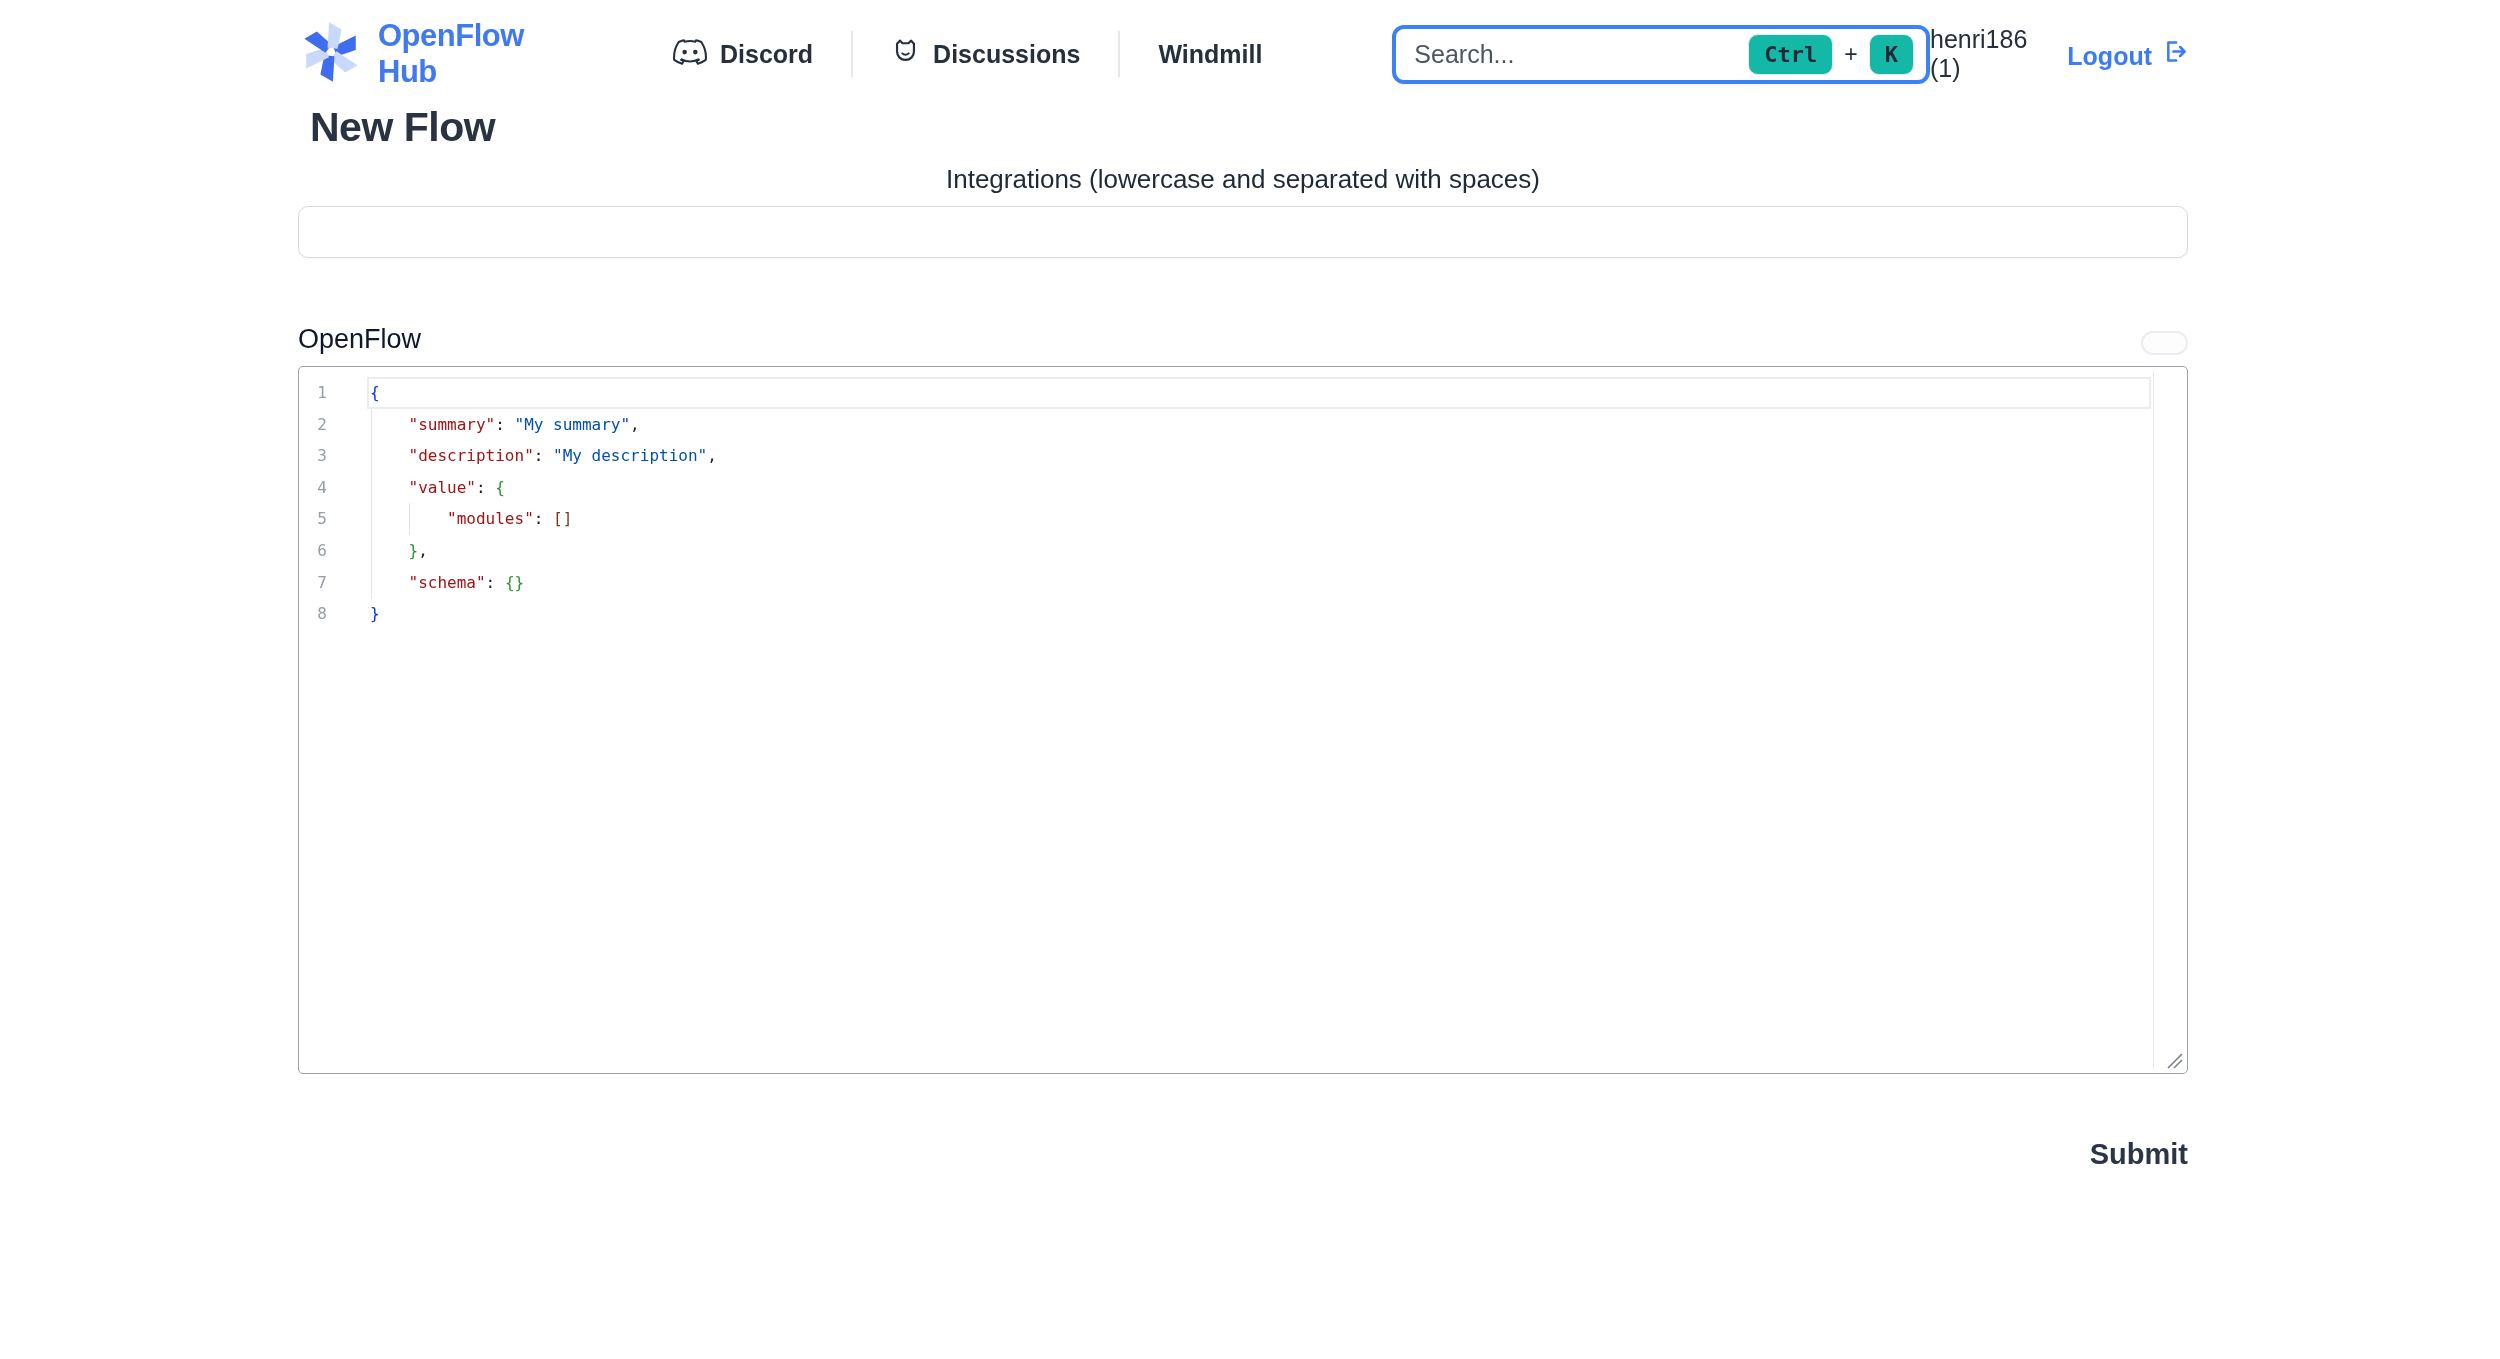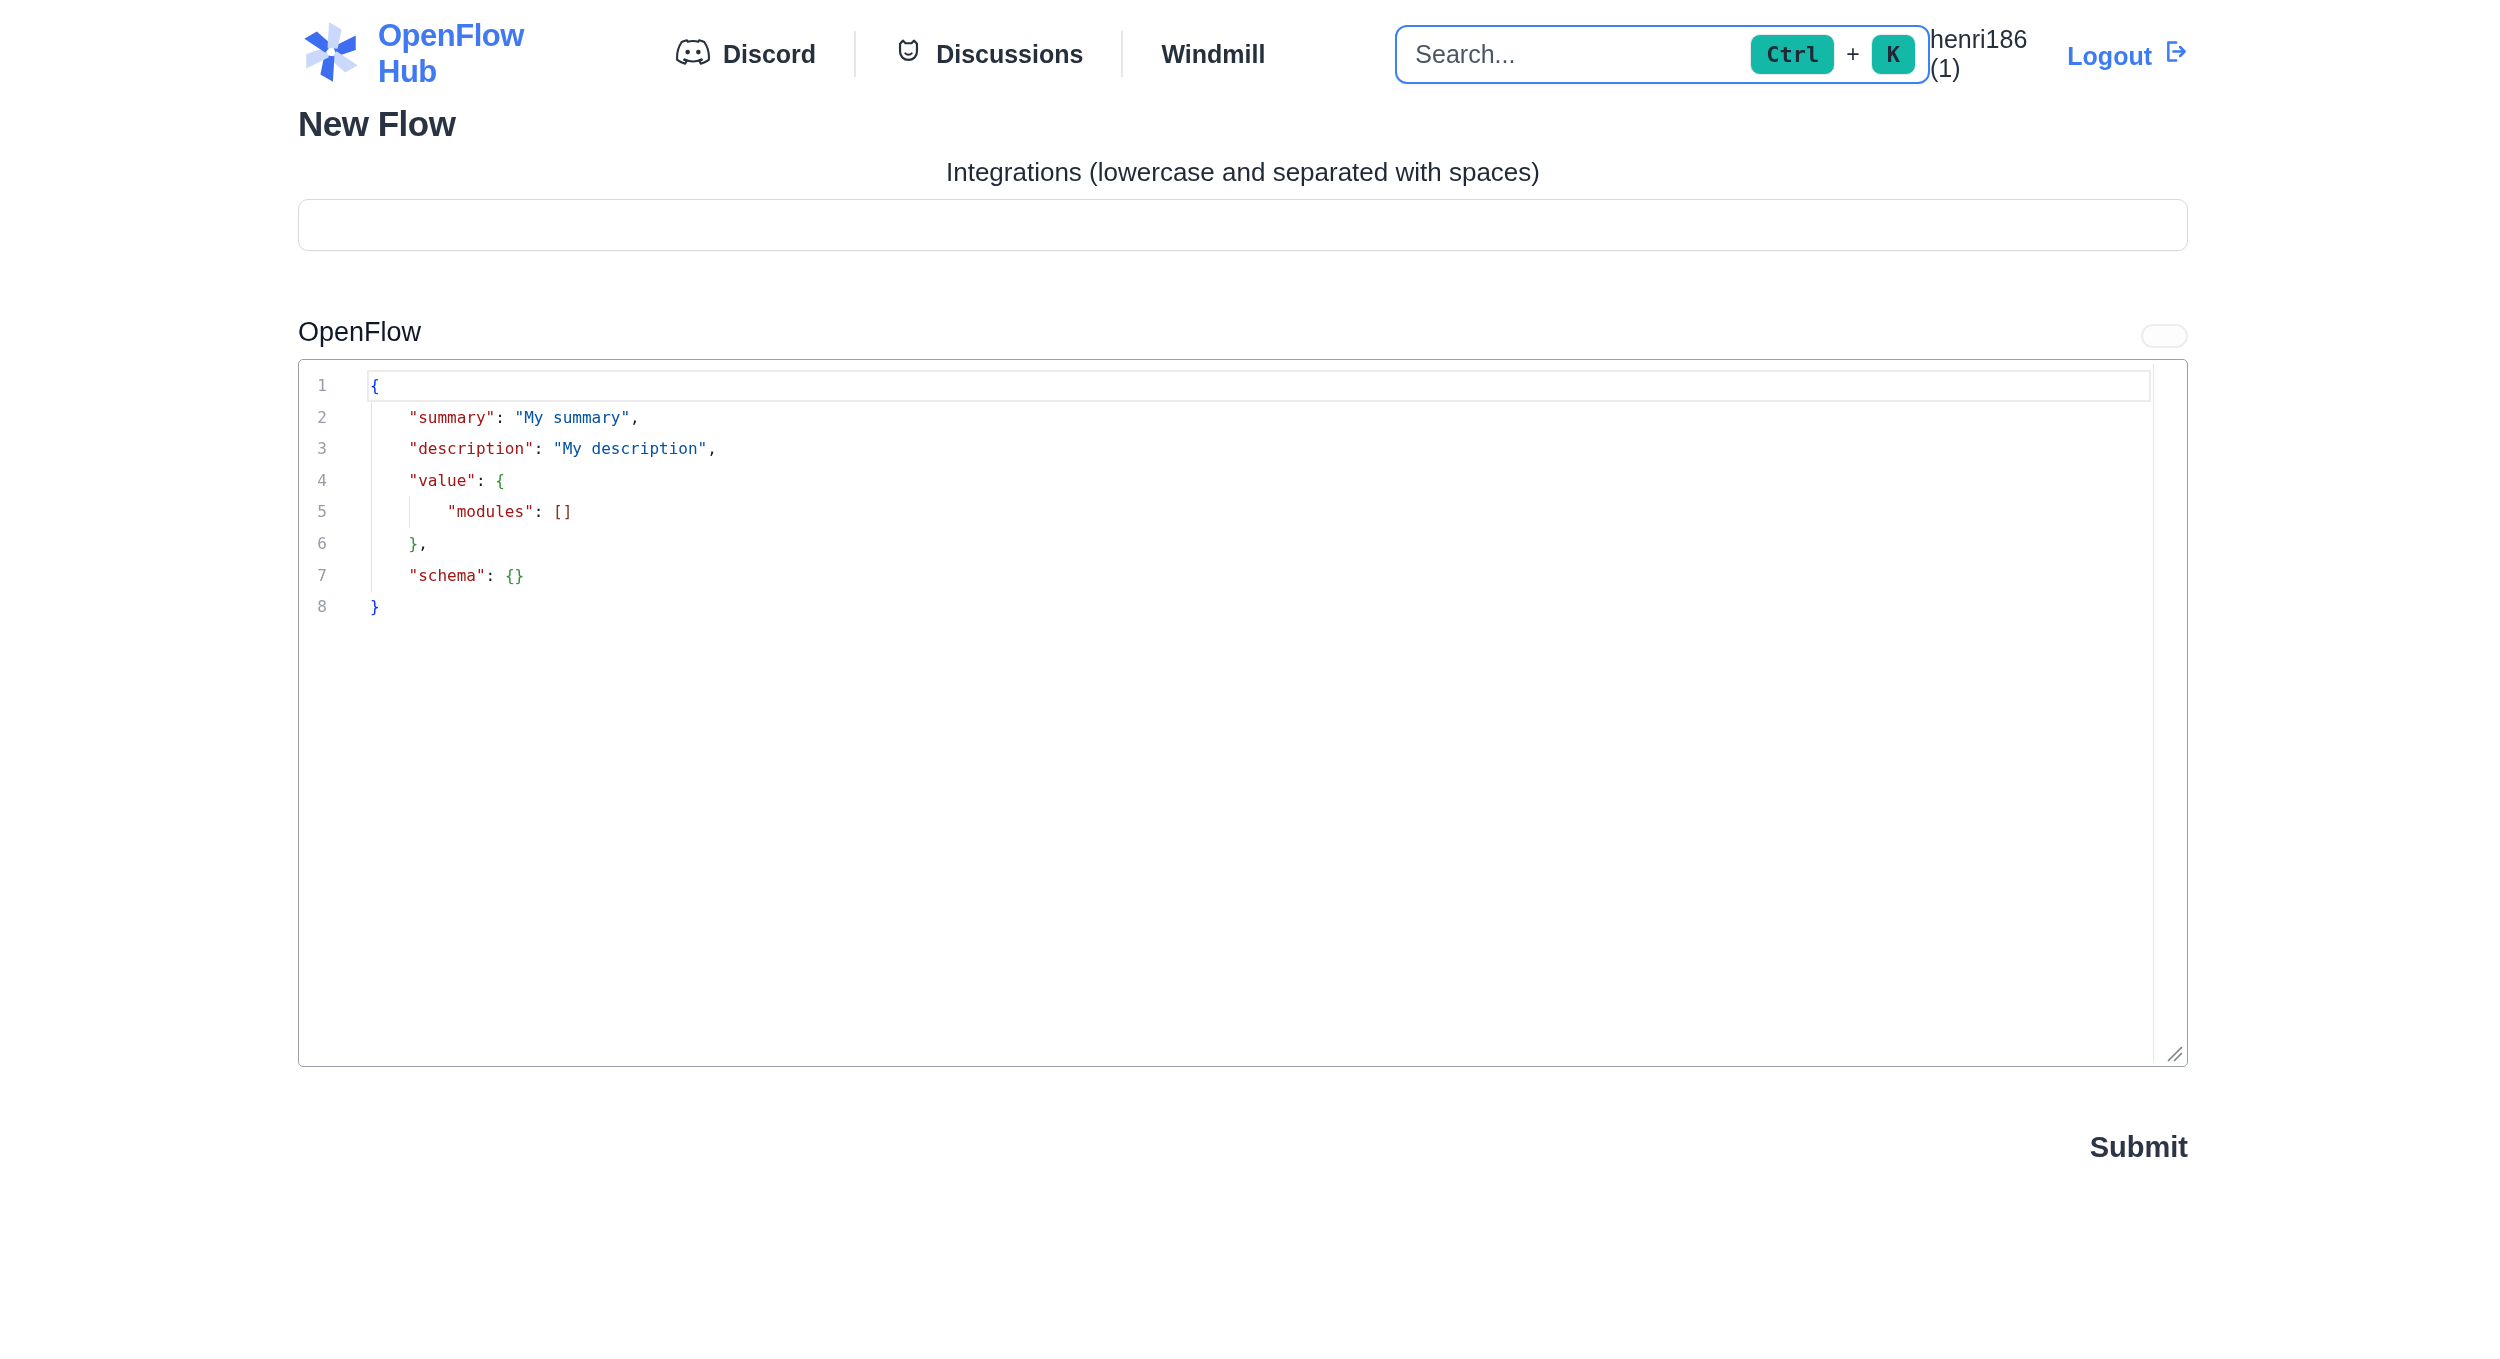--- a/index.html
+++ b/index.html
@@ -13,38 +13,38 @@
   .container { width: 1890px; margin-left: 298px; }
 
   
   .header { display: flex; align-items: center; padding-top: 20px; height: 88px; }
   .brand { display: flex; align-items: center; gap: 14px; cursor: pointer; }
   .brand-name { font-size: 31px; font-weight: 800; color: #4079f2; letter-spacing: -0.5px; }
   .nav { display: flex; align-items: center; margin-left: 98px; }
   .nav-item { display: flex; align-items: center; gap: 13px; font-size: 25px; font-weight: 700;
               color: #26303d; padding: 0 38px; cursor: pointer; }
   .nav-divider { width: 2px; height: 46px; background: #e5e7eb; }
-  .search { margin-left: 92px; width: 642px; height: 59px; border: 2px solid #3b82f6;
+  .search { margin-left: 92px; width: 642px; height: 59px; border: 4px solid #3b82f6;
             border-radius: 12px; display: flex; align-items: center; padding: 0 12px 0 6px;
             box-shadow: 0 1px 2px rgba(0,0,0,0.05); background:#fff; }
   .search input { border: none; outline: none; flex: 1; font-size: 25px;
                   font-family: "Liberation Sans", sans-serif; color: #374151; padding: 0 12px;
                   background: transparent; }
   .search input::placeholder { color: #4b5563; }
   .kbd { font-family: "DejaVu Sans Mono", monospace; font-size: 22px; font-weight: 700;
          color: #1f2937; background: #14b8a6; border: 1px solid #e8eaee;
          border-radius: 10px; padding: 7px 15px; }
   .kbd-plus { font-size: 23px; color: #1f2937; margin: 0 11px; }
   .user { margin-left: auto; display: flex; align-items: center; gap: 40px; }
   .username { font-size: 25px; color: #26303d; cursor: pointer; }
   .logout { display: flex; align-items: flex-end; gap: 9px; font-size: 25px; font-weight: 700;
             color: #3b7bf5; cursor: pointer; }
 
   
-  .page-title { font-size: 35px; font-weight: 800; color: #2a3342; margin: 16px 0 0; letter-spacing: -0.5px; }
+  .page-title { font-size: 41px; font-weight: 800; color: #2a3342; margin: 16px 12px 0; letter-spacing: -0.5px; }
   .field-label { display: block; font-size: 26px; color: #1f2937; margin-top: 13px; text-align: center; }
   .integrations-input { width: 100%; height: 52px; margin-top: 11px; border: 1px solid #d6dae0;
                         border-radius: 10px; box-shadow: 0 1px 2px rgba(0,0,0,0.04);
                         font-size: 25px; padding: 0 16px; outline: none;
                         font-family: "Liberation Sans", sans-serif; }
   .openflow-row { margin-top: 66px; display: flex; justify-content: space-between; align-items: flex-end; }
   .openflow-label { font-size: 27px; color: #0f172a; }
   .toggle { width: 47px; height: 24px; border: 2px solid #ebedf0; border-radius: 999px;
             background: #fdfdfd; cursor: pointer; }
 

